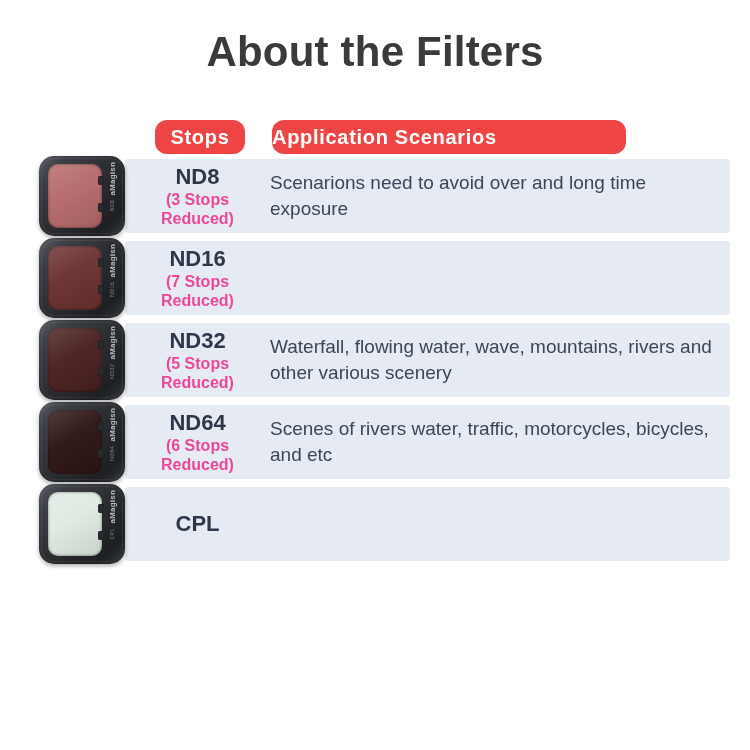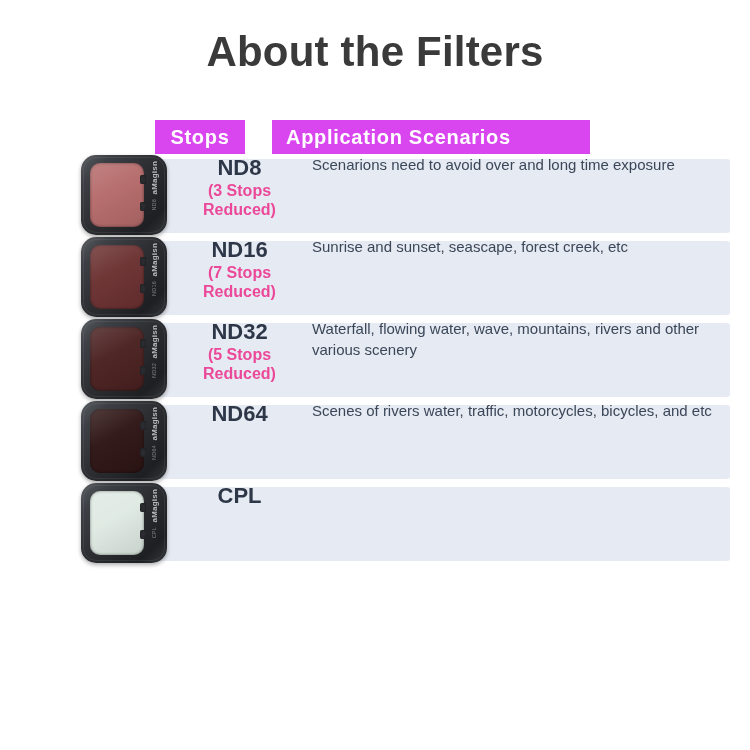--- a/index.html
+++ b/index.html
@@ -36,40 +36,40 @@
   .header-row {
     position: absolute;
     top: 120px;
     left: 0;
     width: 750px;
     height: 34px;
   }
   .badge {
     position: absolute;
     height: 34px;
-    background: #d946ef;
-    border-radius: 0;
+    background: #ef4444;
+    border-radius: 12px;
     color: #ffffff;
     font-size: 20px;
     font-weight: bold;
     letter-spacing: 0.7px;
     display: flex;
     align-items: center;
     justify-content: center;
     text-align: right;
   }
   .badge-stops {
     left: 155px;
     width: 90px;
   }
   .badge-scenarios {
     left: 272px;
-    width: 318px;
+    width: 354px;
     justify-content: flex-start;
-    padding-left: 14px;
+    padding-left: 0;
   }
 
   
   .rows {
     position: absolute;
     top: 155px;
     left: 0;
     width: 750px;
   }
 
@@ -84,23 +84,22 @@
     right: 20px;
     top: 4px;
     bottom: 4px;
     background: #e6eaf2;
     border-radius: 3px;
   }
 
   .row-inner {
     position: relative;
     display: flex;
-    align-items: flex-start;
+    align-items: center;
     min-height: 82px;
-    padding-left: 42px;
   }
 
   
   .filter-thumb {
     position: relative;
     flex: 0 0 auto;
     width: 86px;
     height: 80px;
     margin-left: 39px;
     z-index: 3;
@@ -204,21 +203,21 @@
     color: #ec4899;
     margin-top: 1px;
   }
   .stops-sub:empty { display: none; }
 
   
   .scenario-cell {
     position: relative;
     z-index: 2;
     flex: 1 1 auto;
-    font-size: 15px;
+    font-size: 19px;
     line-height: 1.38;
     color: #3b4758;
     padding-right: 30px;
   }
 </style>
 </head>
 <body>
 
 <div class="page">
 
@@ -260,21 +259,20 @@
         <div class="notch notch-bot"></div>
         <div class="filter-brand">
           <span class="brand-text">aMagisn</span>
           <span class="brand-model">ND16</span>
         </div>
       </div>
       <div class="stops-cell">
         <div class="stops-name">ND16</div>
         <div class="stops-sub">(7 Stops Reduced)</div>
       </div>
-      <div class="scenario-cell">Sunrise and sunset, seascape, forest creek, etc</div>
     </div>
   </div>
       <div class="row">
     <div class="row-bg"></div>
     <div class="row-inner">
       <div class="filter-thumb">
         <div class="filter-frame"></div>
         <div class="filter-glass" style="background: rgb(74, 32, 32);"></div>
         <div class="notch notch-top"></div>
         <div class="notch notch-bot"></div>
@@ -298,20 +296,21 @@
         <div class="filter-glass" style="background: rgb(46, 20, 20);"></div>
         <div class="notch notch-top"></div>
         <div class="notch notch-bot"></div>
         <div class="filter-brand">
           <span class="brand-text">aMagisn</span>
           <span class="brand-model">ND64</span>
         </div>
       </div>
       <div class="stops-cell">
         <div class="stops-name">ND64</div>
+        <div class="stops-sub">(6 Stops Reduced)</div>
       </div>
       <div class="scenario-cell">Scenes of rivers water, traffic, motorcycles, bicycles, and etc</div>
     </div>
   </div>
       <div class="row">
     <div class="row-bg"></div>
     <div class="row-inner">
       <div class="filter-thumb">
         <div class="filter-frame"></div>
         <div class="filter-glass" style="background: rgb(223, 234, 227);"></div>

